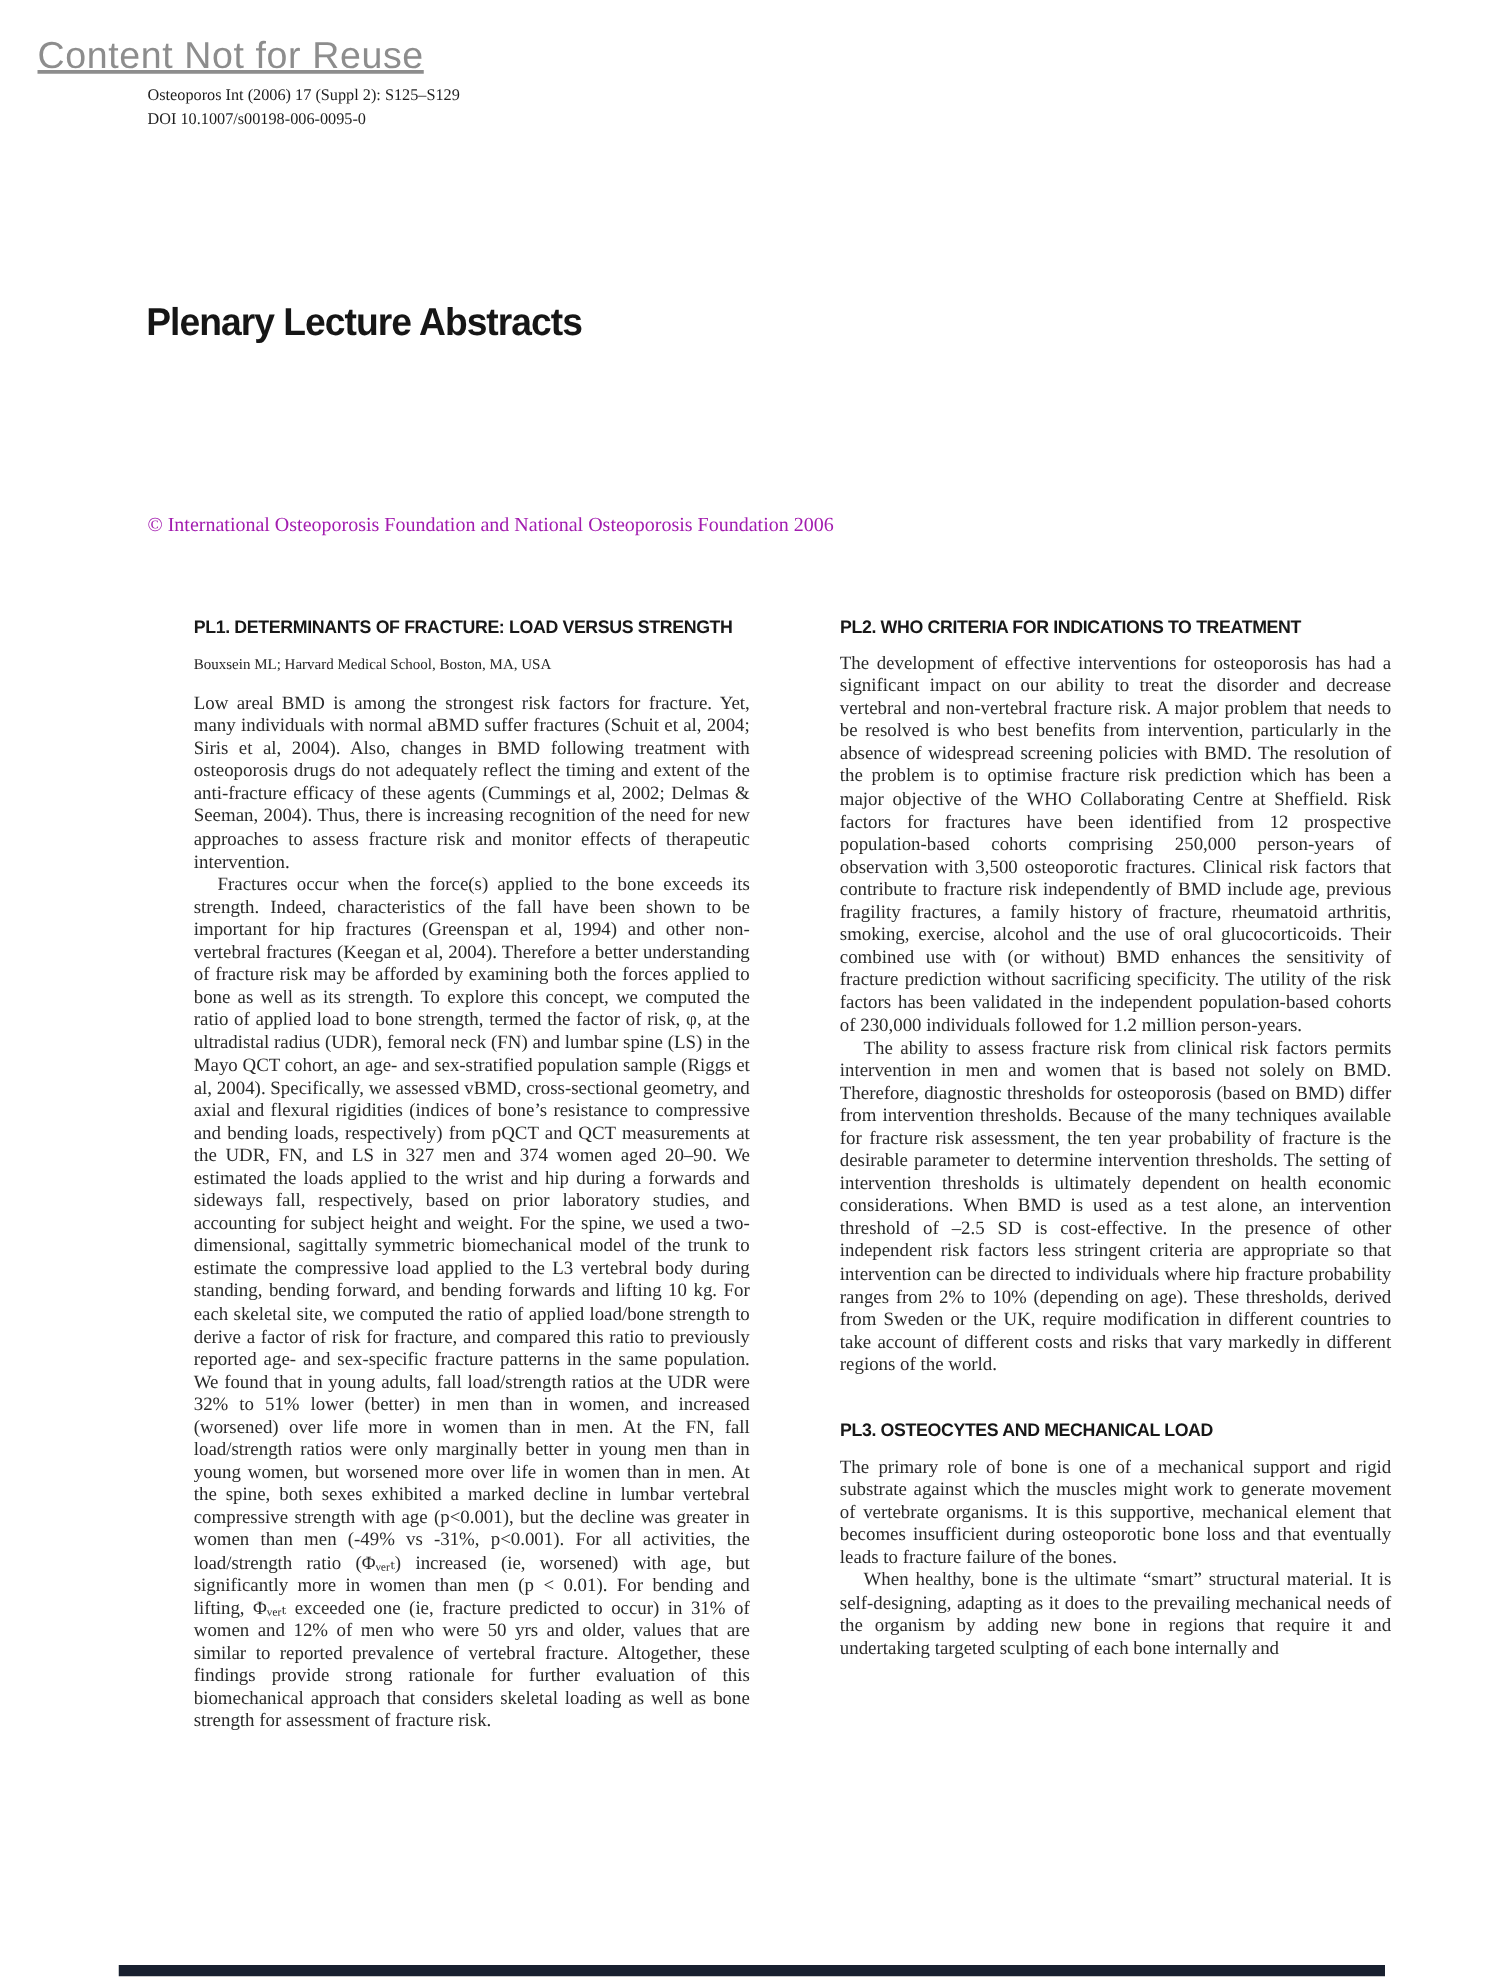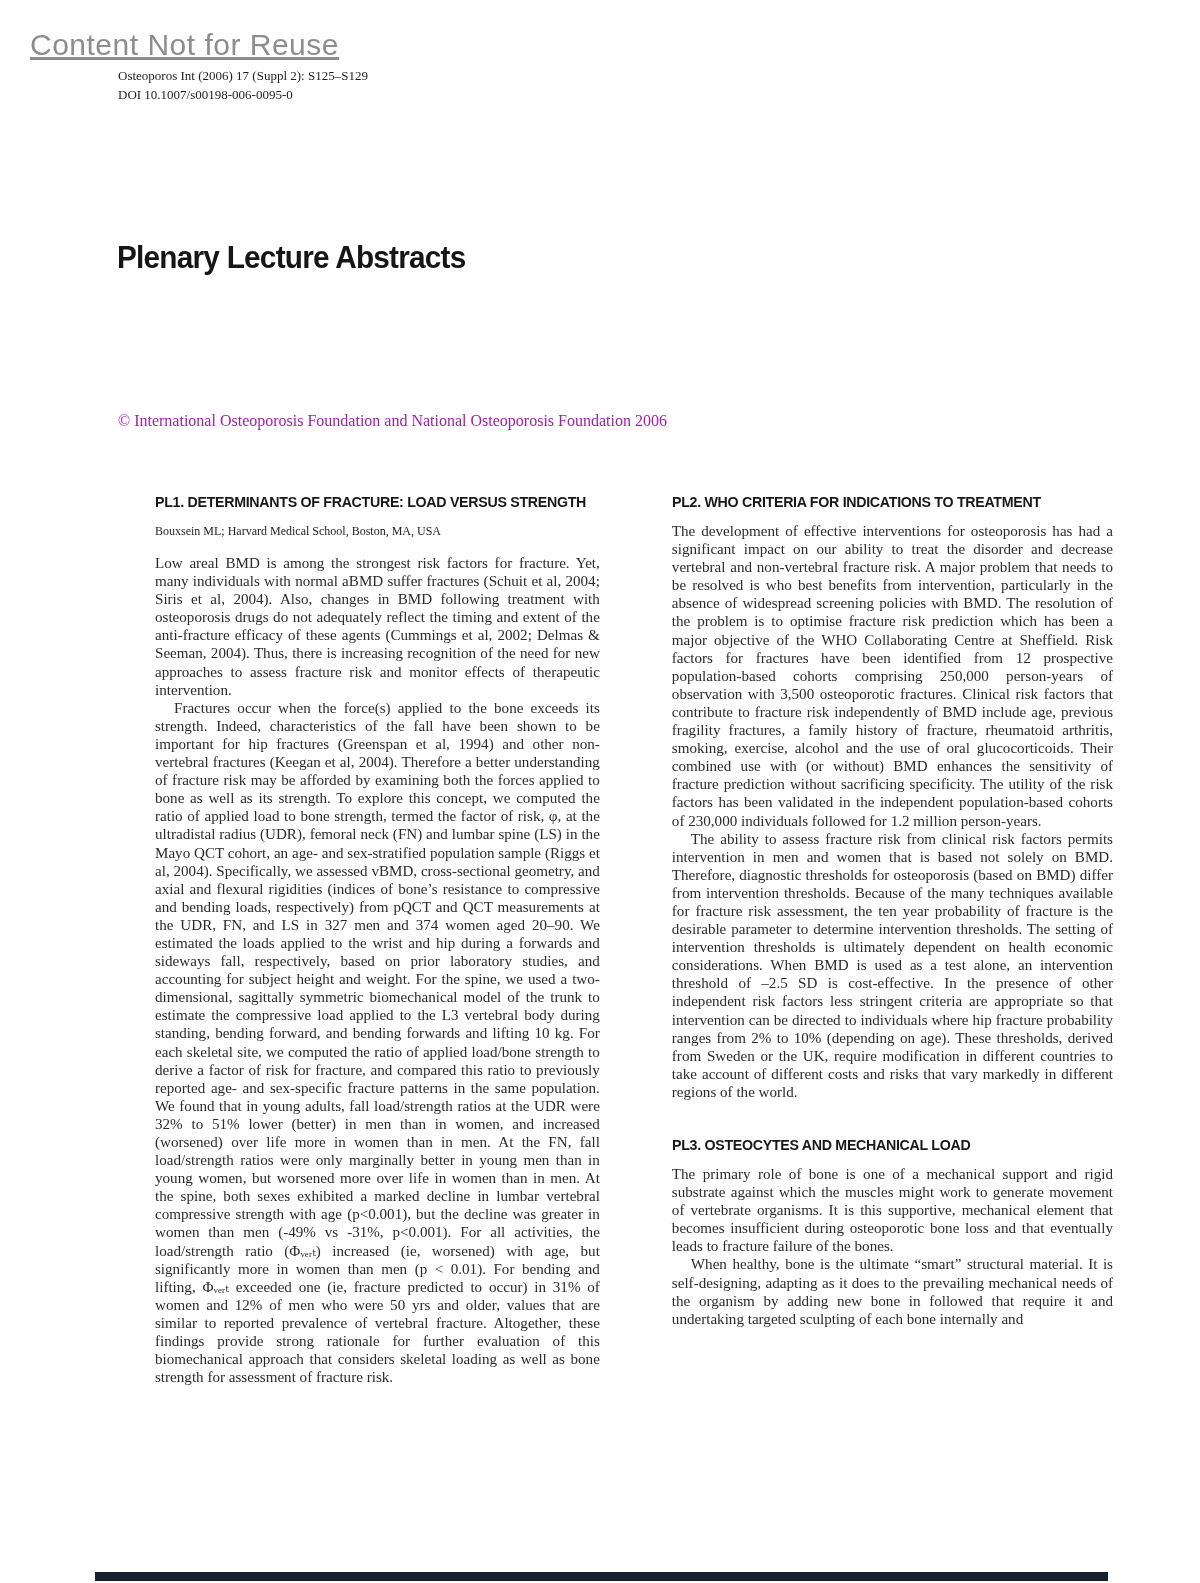--- a/index.html
+++ b/index.html
@@ -127,20 +127,20 @@
       <div class="abstract-body">
         <p>The development of effective interventions for osteoporosis has had a significant impact on our ability to treat the disorder and decrease vertebral and non-vertebral fracture risk. A major problem that needs to be resolved is who best benefits from intervention, particularly in the absence of widespread screening policies with BMD. The resolution of the problem is to optimise fracture risk prediction which has been a major objective of the WHO Collaborating Centre at Sheffield. Risk factors for fractures have been identified from 12 prospective population-based cohorts comprising 250,000 person-years of observation with 3,500 osteoporotic fractures. Clinical risk factors that contribute to fracture risk independently of BMD include age, previous fragility fractures, a family history of fracture, rheumatoid arthritis, smoking, exercise, alcohol and the use of oral glucocorticoids. Their combined use with (or without) BMD enhances the sensitivity of fracture prediction without sacrificing specificity. The utility of the risk factors has been validated in the independent population-based cohorts of 230,000 individuals followed for 1.2 million person-years.</p>
         <p class="indent">The ability to assess fracture risk from clinical risk factors permits intervention in men and women that is based not solely on BMD. Therefore, diagnostic thresholds for osteoporosis (based on BMD) differ from intervention thresholds. Because of the many techniques available for fracture risk assessment, the ten year probability of fracture is the desirable parameter to determine intervention thresholds. The setting of intervention thresholds is ultimately dependent on health economic considerations. When BMD is used as a test alone, an intervention threshold of –2.5 SD is cost-effective. In the presence of other independent risk factors less stringent criteria are appropriate so that intervention can be directed to individuals where hip fracture probability ranges from 2% to 10% (depending on age). These thresholds, derived from Sweden or the UK, require modification in different countries to take account of different costs and risks that vary markedly in different regions of the world.</p>
       </div>
     </section>
 
     <section class="abstract">
       <h2 class="abstract-heading">PL3. OSTEOCYTES AND MECHANICAL LOAD</h2>
       <div class="abstract-body">
         <p>The primary role of bone is one of a mechanical support and rigid substrate against which the muscles might work to generate movement of vertebrate organisms. It is this supportive, mechanical element that becomes insufficient during osteoporotic bone loss and that eventually leads to fracture failure of the bones.</p>
-        <p class="indent">When healthy, bone is the ultimate “smart” structural material. It is self-designing, adapting as it does to the prevailing mechanical needs of the organism by adding new bone in followed that require it and undertaking targeted sculpting of each bone internally and</p>
+        <p class="indent">When healthy, bone is the ultimate “smart” structural material. It is self-designing, adapting as it does to the prevailing mechanical needs of the organism by adding new bone in regions that require it and undertaking targeted sculpting of each bone internally and</p>
       </div>
     </section>
   </div>
 
 </div>
 
 <div class="bottom-rule"></div>
 
 </body></html>

